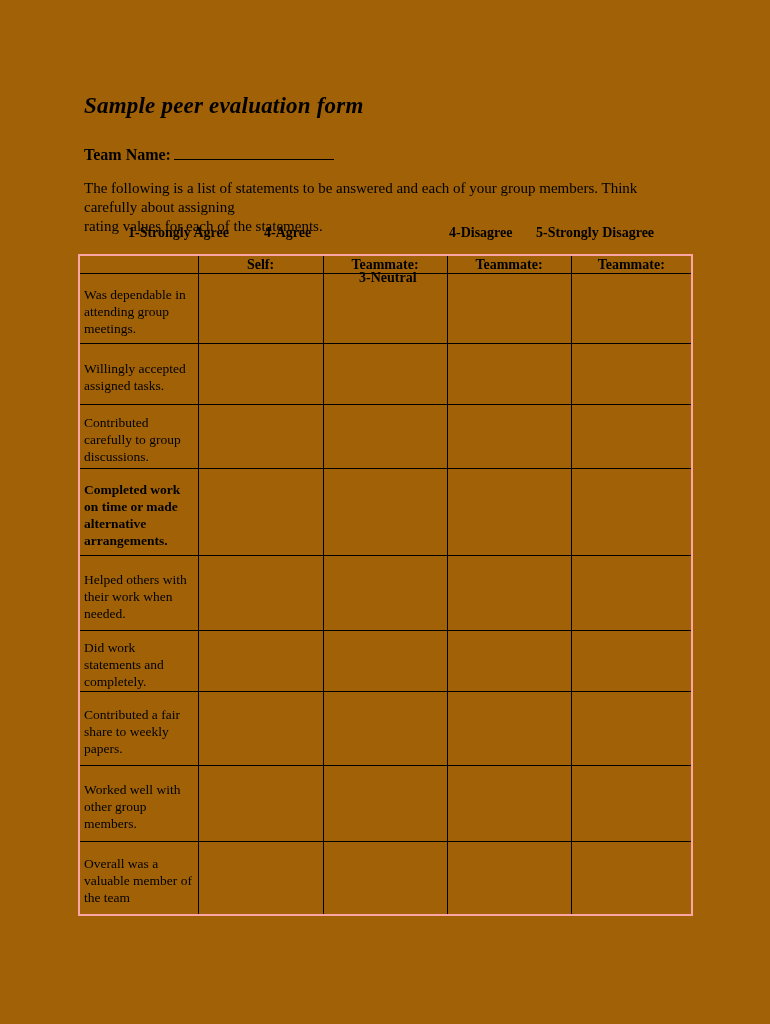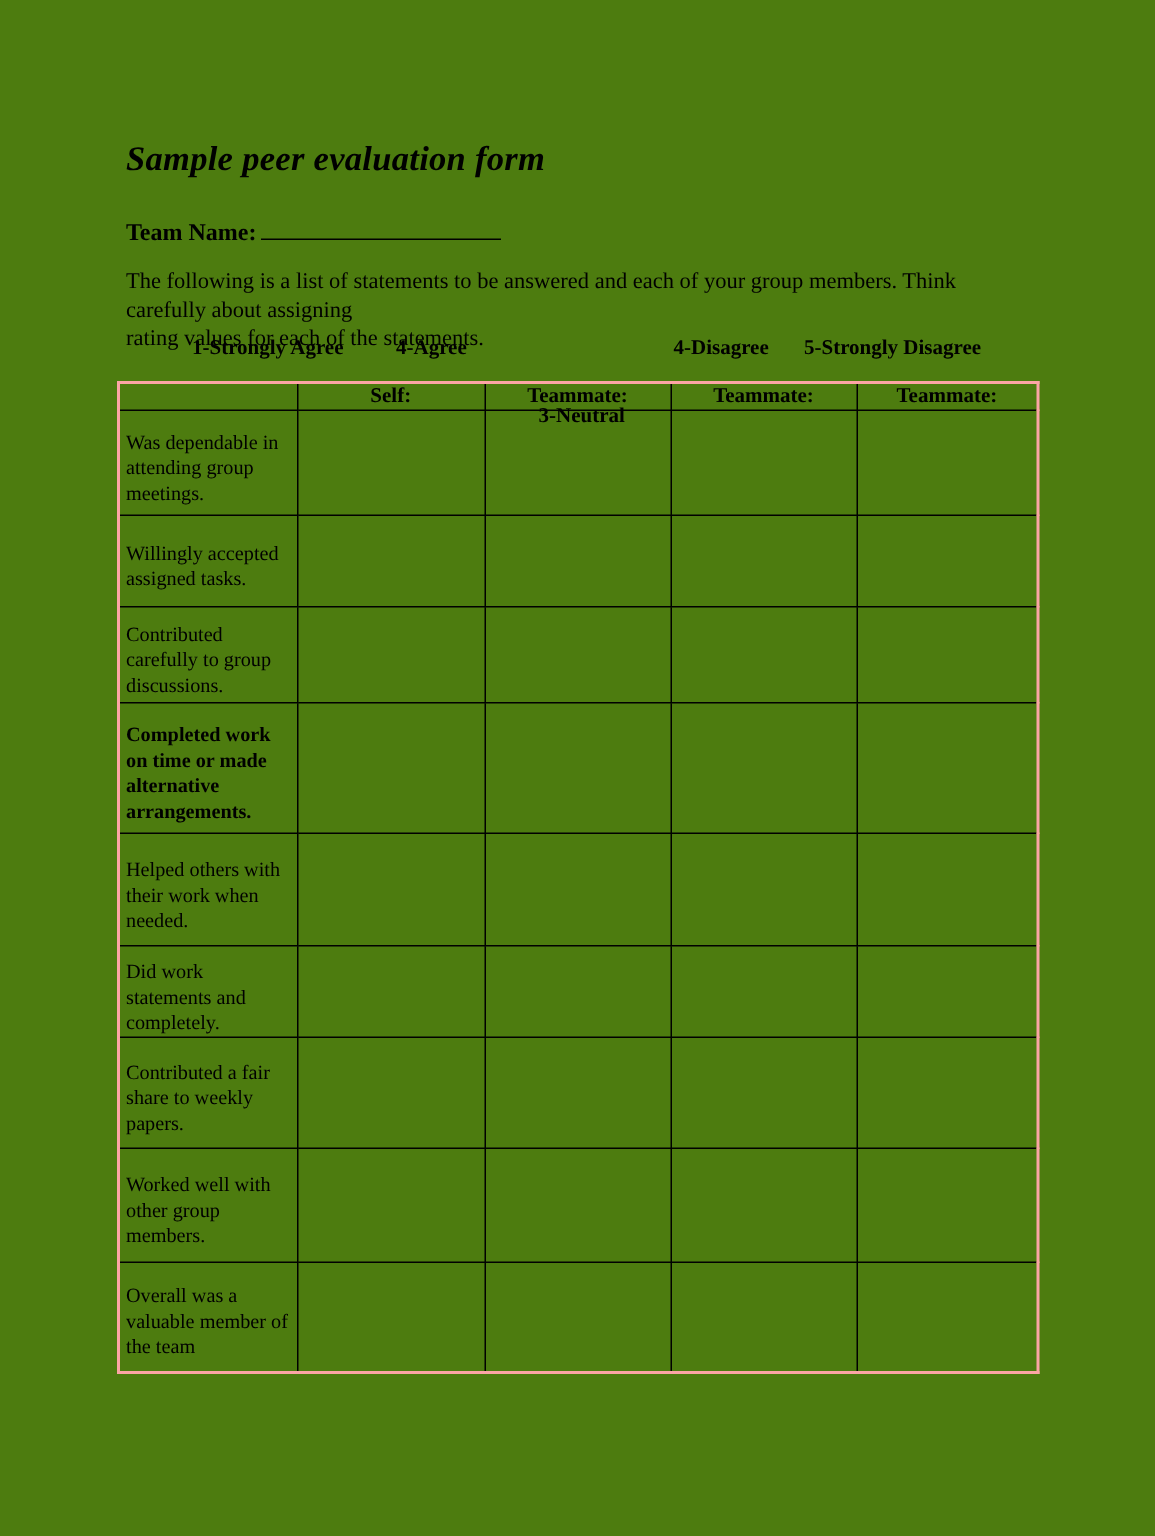--- a/index.html
+++ b/index.html
@@ -4,21 +4,21 @@
 <style>
   html, body {
     margin: 0;
     padding: 0;
     background: #ffffff;
   }
   .page {
     position: relative;
     width: 770px;
     height: 1024px;
-    background: #4d7c0f;
+    background: #a16207;
     color: #000000;
     font-family: "Liberation Serif", "DejaVu Serif", serif;
     overflow: hidden;
   }
   .title {
     position: absolute;
     left: 84px;
     top: 93px;
     margin: 0;
     font-size: 23px;

